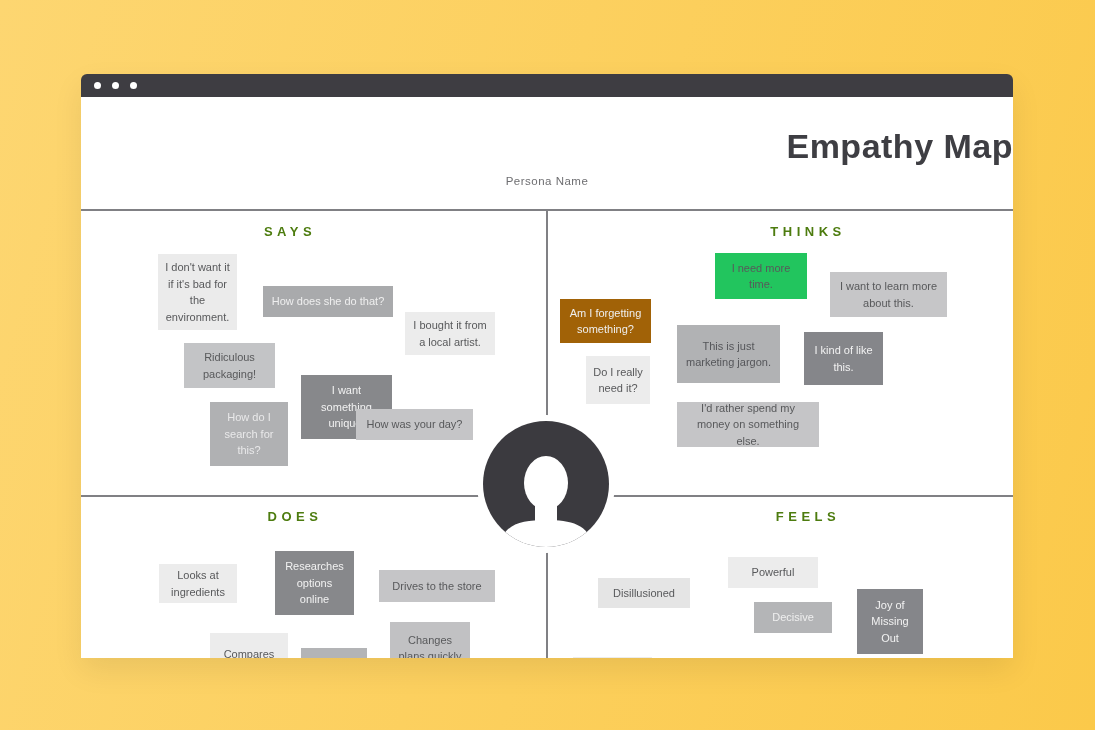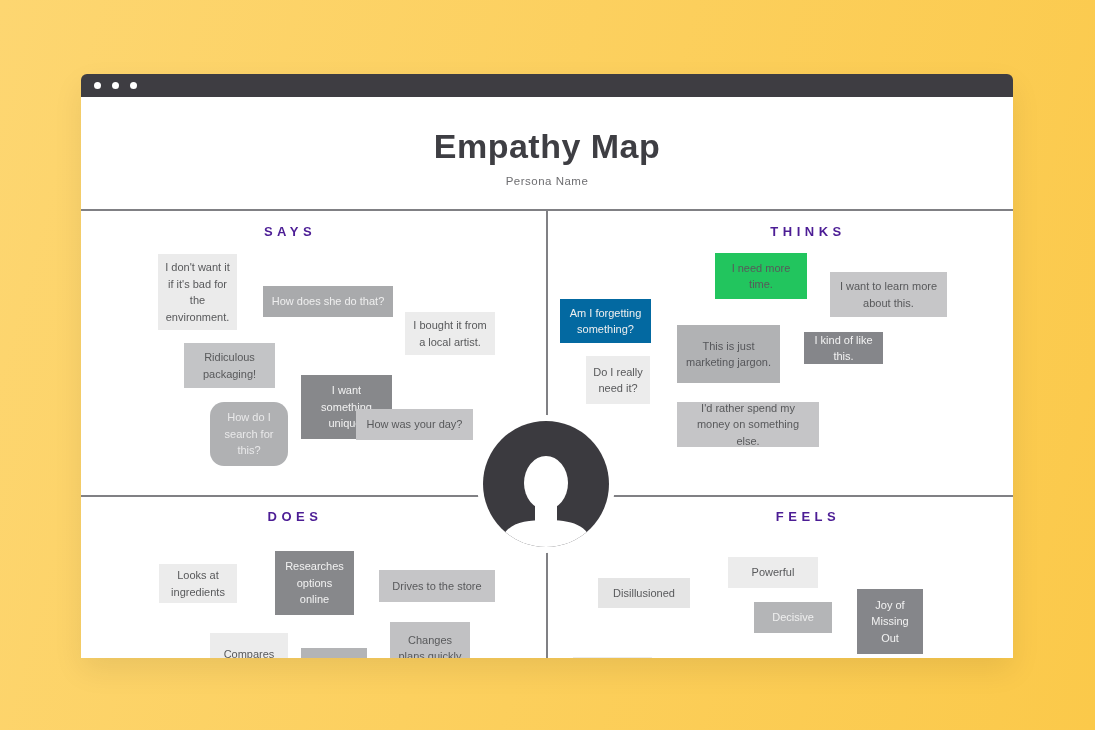--- a/index.html
+++ b/index.html
@@ -18,34 +18,34 @@
     position:absolute;left:0;top:0;width:100%;height:23px;
     background:#3E3D42;border-radius:6px 6px 0 0;
     display:flex;align-items:center;padding-left:13px;box-sizing:border-box;gap:11px;
   }
   .dot{width:7px;height:7px;border-radius:50%;background:#FFFFFF;}
   .content{
     position:absolute;left:0;top:23px;width:932px;height:561px;
     background:#FFFFFF;overflow:hidden;
   }
   .map-title{
-    position:absolute;left:0;top:30px;width:100%;text-align:center;
+    position:absolute;left:0;top:30px;width:100%;text-align:right;
     font-size:34px;font-weight:bold;color:#3E3E43;letter-spacing:.5px;
   }
   .map-subtitle{
     position:absolute;left:0;top:78px;width:100%;text-align:center;
     font-size:11.5px;color:#6E6E71;letter-spacing:.5px;
   }
   .divider{position:absolute;background:#808084;}
   .divider-h1{left:0;top:112px;width:932px;height:2px;}
   .divider-h2{left:0;top:398px;width:932px;height:2px;}
   .divider-v{left:465px;top:112px;width:2px;height:449px;}
   .quad-label{
     position:absolute;transform:translateX(-50%);
-    font-size:13px;font-weight:bold;color:#4c1d95;letter-spacing:4.5px;
+    font-size:13px;font-weight:bold;color:#4d7c0f;letter-spacing:4.5px;
     white-space:nowrap;
   }
   .label-says{left:209px;top:127px;}
   .label-thinks{left:727px;top:127px;}
   .label-does{left:209px;top:412px;padding-left:10px;}
   .label-feels{left:727px;top:412px;}
   .note{
     position:absolute;box-sizing:border-box;
     display:flex;align-items:center;justify-content:center;text-align:center;
     font-size:11px;line-height:1.5;padding:3px 7px;
@@ -97,27 +97,27 @@
             <path d="M16,126 C20,103 38,99 63,99 C88,99 106,103 110,126 Z"></path>
           </g>
         </svg>
       </div>
 
     <div class="note" style="left: 77px; top: 157px; width: 79px; height: 76px; background: rgb(235, 235, 235); color: rgb(88, 89, 91);">I don't want it if it's bad for the environment.</div>
         <div class="note" style="left: 182px; top: 189px; width: 130px; height: 31px; background: rgb(169, 170, 172); color: rgb(239, 239, 239);">How does she do that?</div>
         <div class="note" style="left: 324px; top: 215px; width: 90px; height: 43px; background: rgb(236, 236, 236); color: rgb(88, 89, 91);">I bought it from a local artist.</div>
         <div class="note" style="left: 103px; top: 246px; width: 91px; height: 45px; background: rgb(195, 196, 198); color: rgb(88, 89, 91);">Ridiculous packaging!</div>
         <div class="note" style="left: 220px; top: 234px; width: 91px; height: 64px; background: rgb(135, 136, 139); color: rgb(242, 242, 242); margin-top: 44px;">I want something unique.</div>
-        <div class="note" style="left: 129px; top: 305px; width: 78px; height: 64px; background: rgb(176, 177, 179); color: rgb(233, 233, 234); border-radius: 14px;">How do I search for this?</div>
+        <div class="note" style="left: 129px; top: 305px; width: 78px; height: 64px; background: rgb(176, 177, 179); color: rgb(233, 233, 234);">How do I search for this?</div>
         <div class="note" style="left: 275px; top: 312px; width: 117px; height: 31px; background: rgb(197, 197, 199); color: rgb(88, 89, 91);">How was your day?</div>
         <div class="note" style="left: 634px; top: 156px; width: 92px; height: 46px; background: #22c55e; color: rgb(88, 89, 91);">I need more time.</div>
         <div class="note" style="left: 737px; top: 175px; width: 117px; height: 45px; background: rgb(198, 198, 200); color: rgb(88, 89, 91); margin-left: 12px;">I want to learn more about this.</div>
-        <div class="note" style="left: 479px; top: 202px; width: 91px; height: 44px; background: #0369a1; color: rgb(239, 239, 239);">Am I forgetting something?</div>
+        <div class="note" style="left: 479px; top: 202px; width: 91px; height: 44px; background: #a16207; color: rgb(239, 239, 239);">Am I forgetting something?</div>
         <div class="note" style="left: 596px; top: 228px; width: 103px; height: 58px; background: rgb(177, 178, 180); color: rgb(85, 86, 90);">This is just marketing jargon.</div>
-        <div class="note" style="left: 723px; top: 235px; width: 79px; height: 32px; background: rgb(133, 134, 138); color: rgb(242, 242, 242);">I kind of like this.</div>
+        <div class="note" style="left: 723px; top: 235px; width: 79px; height: 53px; background: rgb(133, 134, 138); color: rgb(242, 242, 242);">I kind of like this.</div>
         <div class="note" style="left: 505px; top: 259px; width: 64px; height: 48px; background: rgb(236, 236, 236); color: rgb(88, 89, 91);">Do I really need it?</div>
         <div class="note" style="left: 596px; top: 305px; width: 142px; height: 45px; background: rgb(197, 197, 199); color: rgb(88, 89, 91);">I'd rather spend my money on something else.</div>
         <div class="note" style="left: 78px; top: 467px; width: 78px; height: 39px; background: rgb(236, 236, 236); color: rgb(88, 89, 91);">Looks at ingredients</div>
         <div class="note" style="left: 194px; top: 454px; width: 79px; height: 64px; background: rgb(135, 136, 139); color: rgb(242, 242, 242);">Researches options online</div>
         <div class="note" style="left: 298px; top: 473px; width: 116px; height: 32px; background: rgb(197, 197, 199); color: rgb(88, 89, 91);">Drives to the store</div>
         <div class="note" style="left: 129px; top: 536px; width: 78px; height: 42px; background: rgb(236, 236, 236); color: rgb(88, 89, 91);">Compares</div>
         <div class="note" style="left: 220px; top: 551px; width: 66px; height: 30px; background: rgb(179, 180, 182); color: rgb(242, 242, 242);"></div>
         <div class="note" style="left: 309px; top: 525px; width: 80px; height: 52px; background: rgb(193, 193, 195); color: rgb(88, 89, 91);">Changes plans quickly</div>
         <div class="note" style="left: 647px; top: 460px; width: 90px; height: 31px; background: rgb(236, 236, 236); color: rgb(88, 89, 91);">Powerful</div>
         <div class="note" style="left: 517px; top: 481px; width: 92px; height: 30px; background: #e5e5e5; color: rgb(88, 89, 91);">Disillusioned</div>

